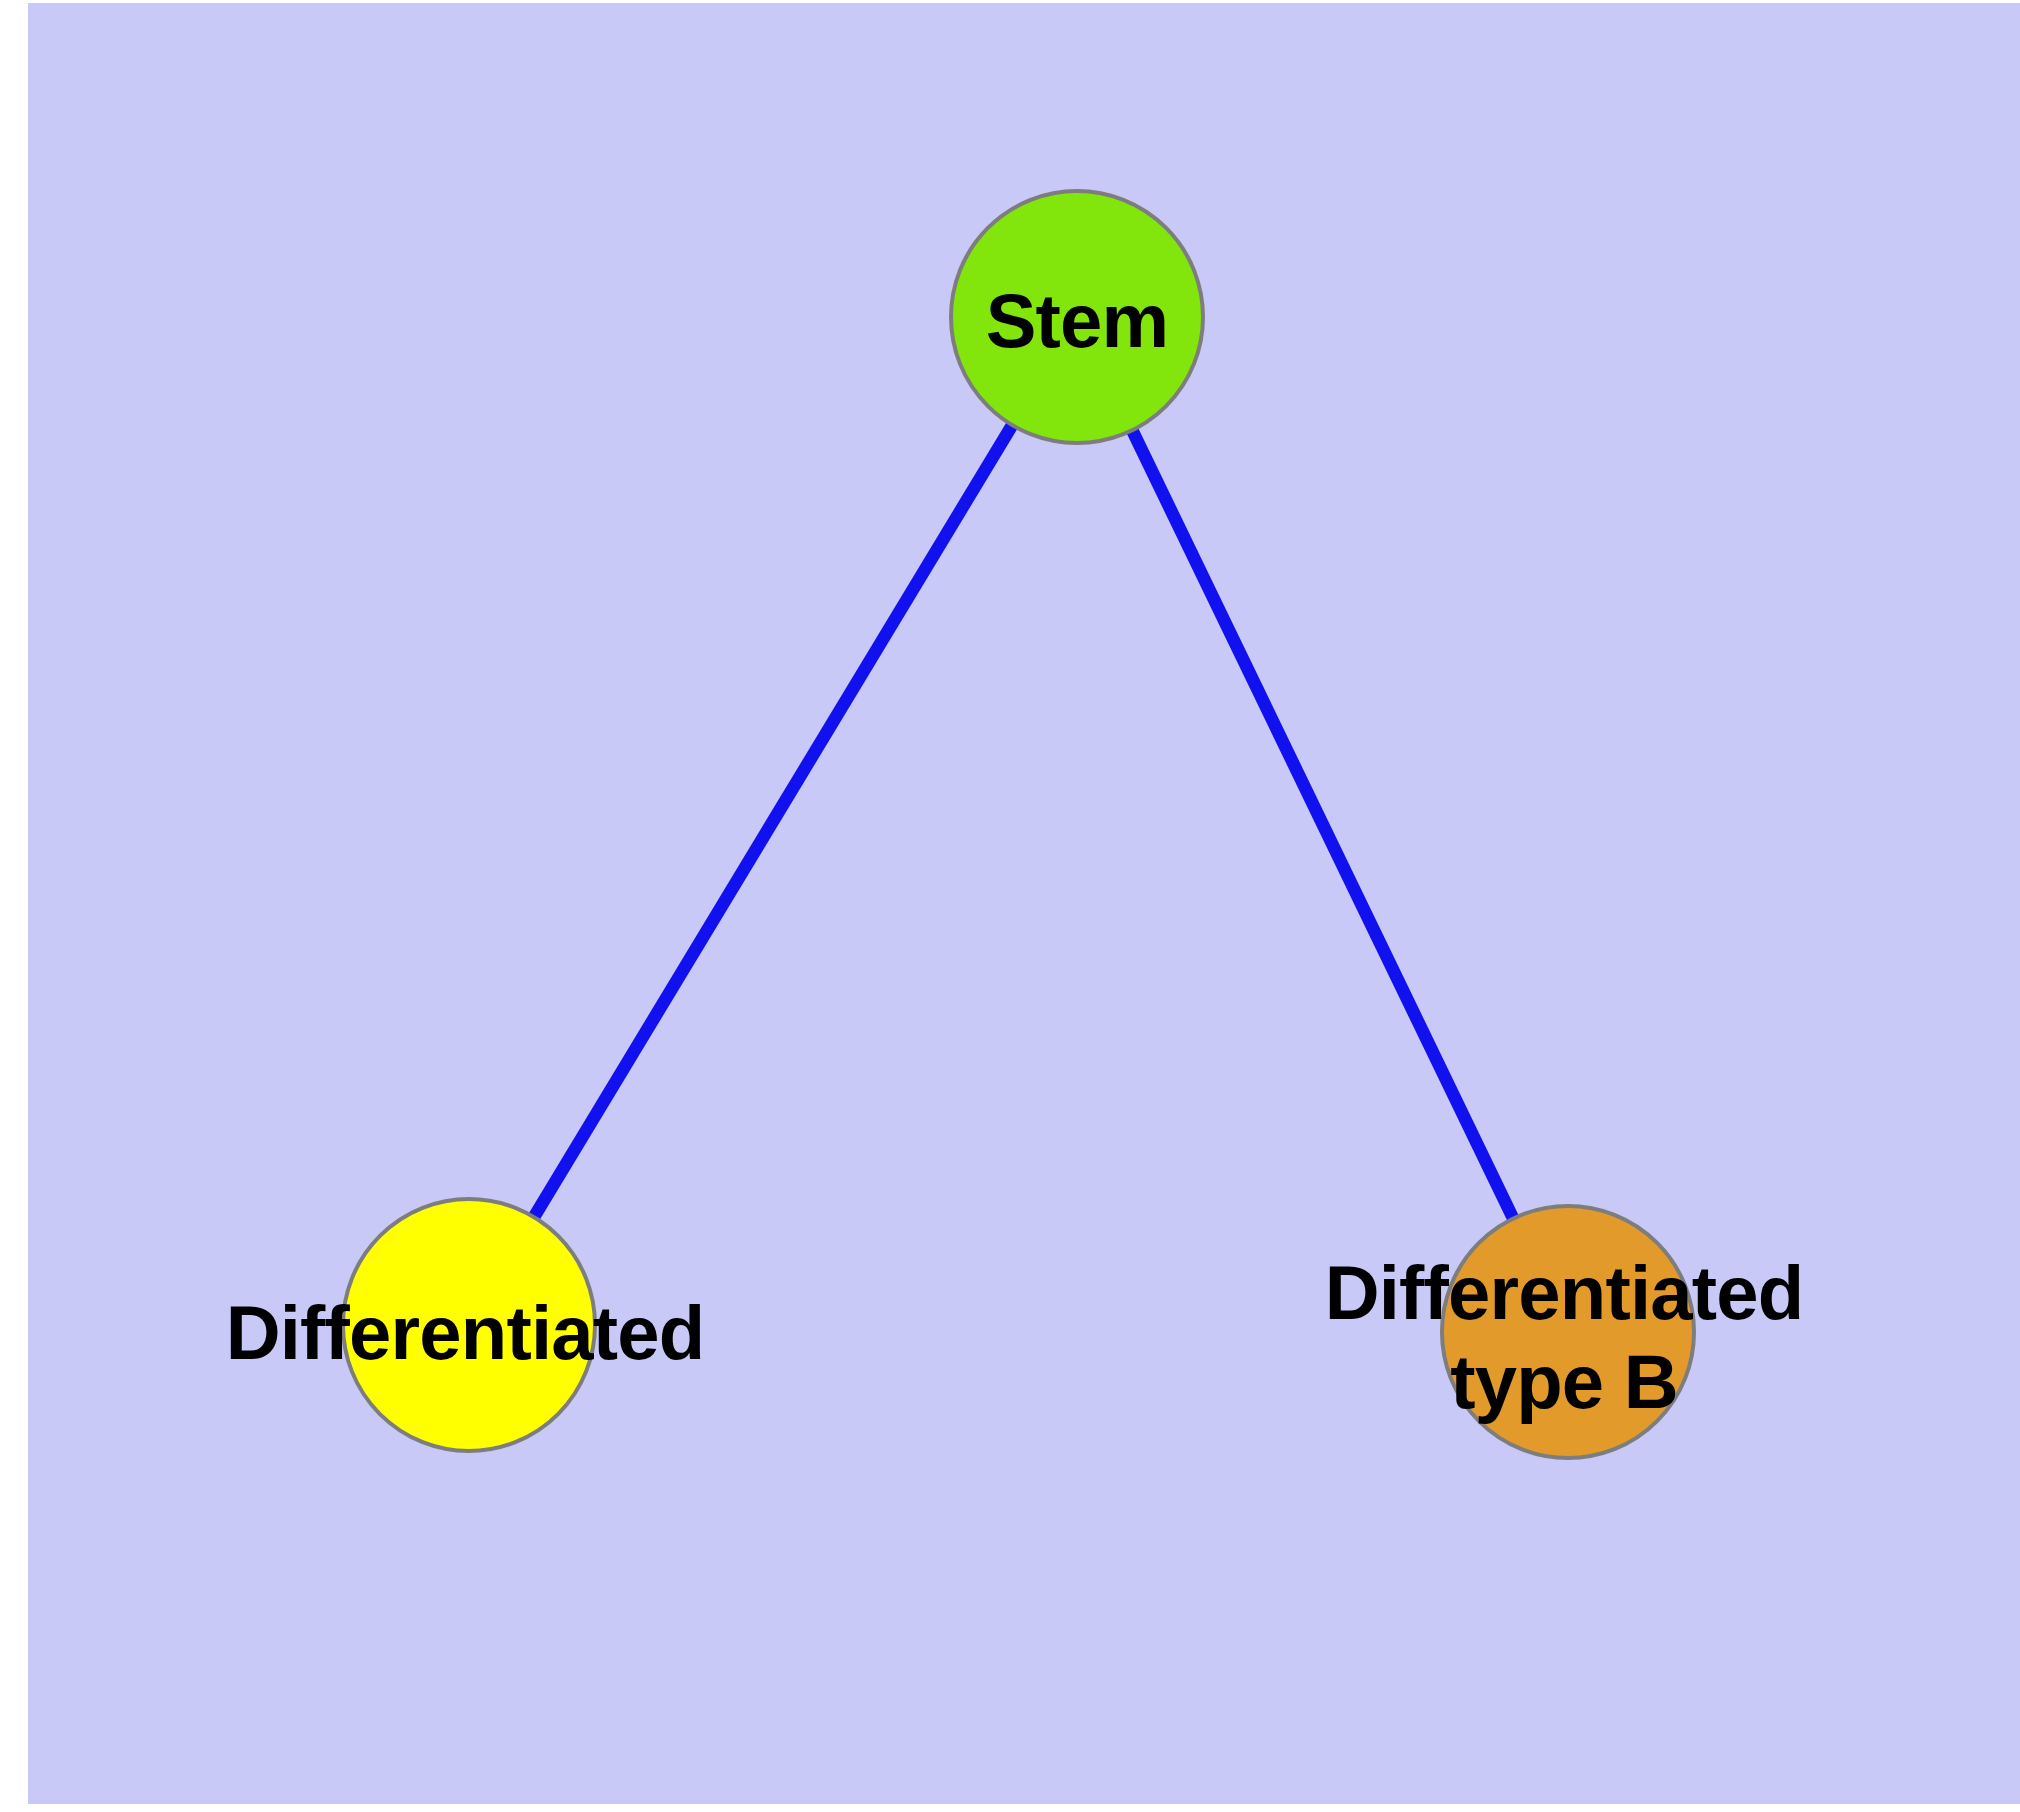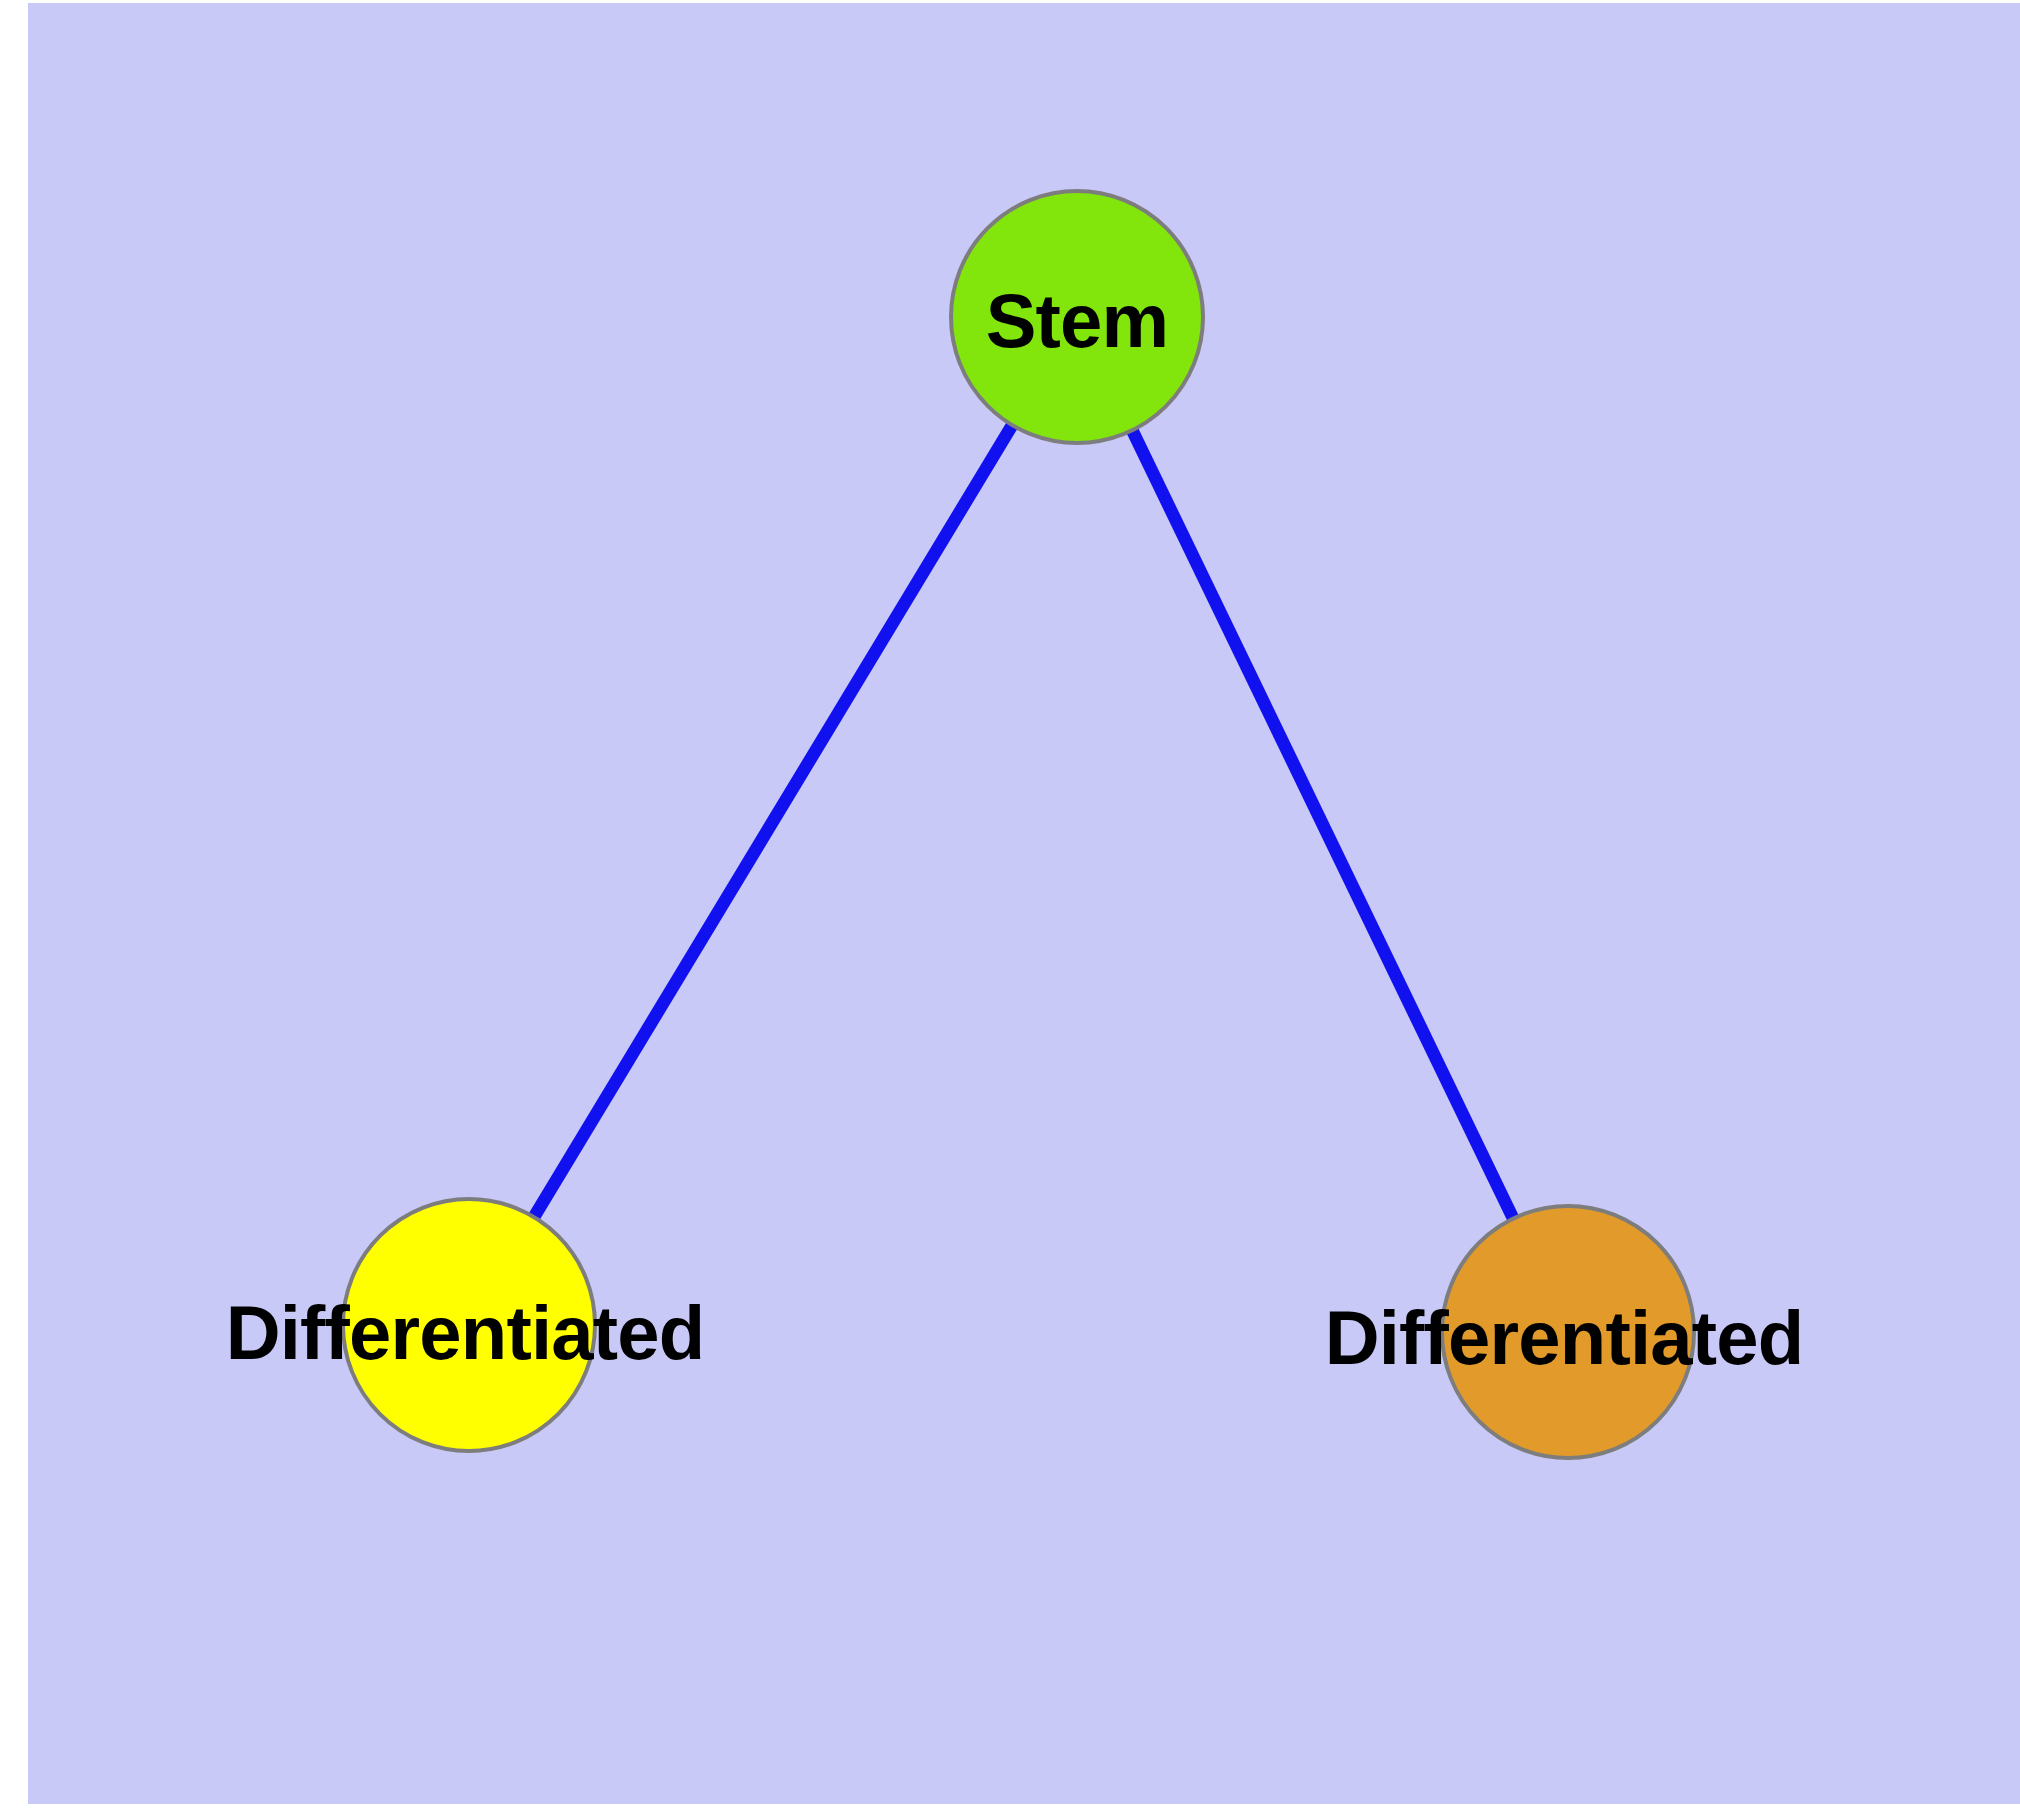--- a/index.html
+++ b/index.html
@@ -96,19 +96,20 @@
   <div class="node-label stem">
     <span>Stem</span>
   </div>
 
   <div class="node-label type-a">
     <span>Differentiated</span>
   </div>
 
   <div class="node-label type-b">
     <span>Differentiated</span>
+    <span>type B</span>
   </div>
 
   <div class="edge-strip top"></div>
   <div class="edge-strip bottom"></div>
 
 </div>
 
 
 </body></html>

